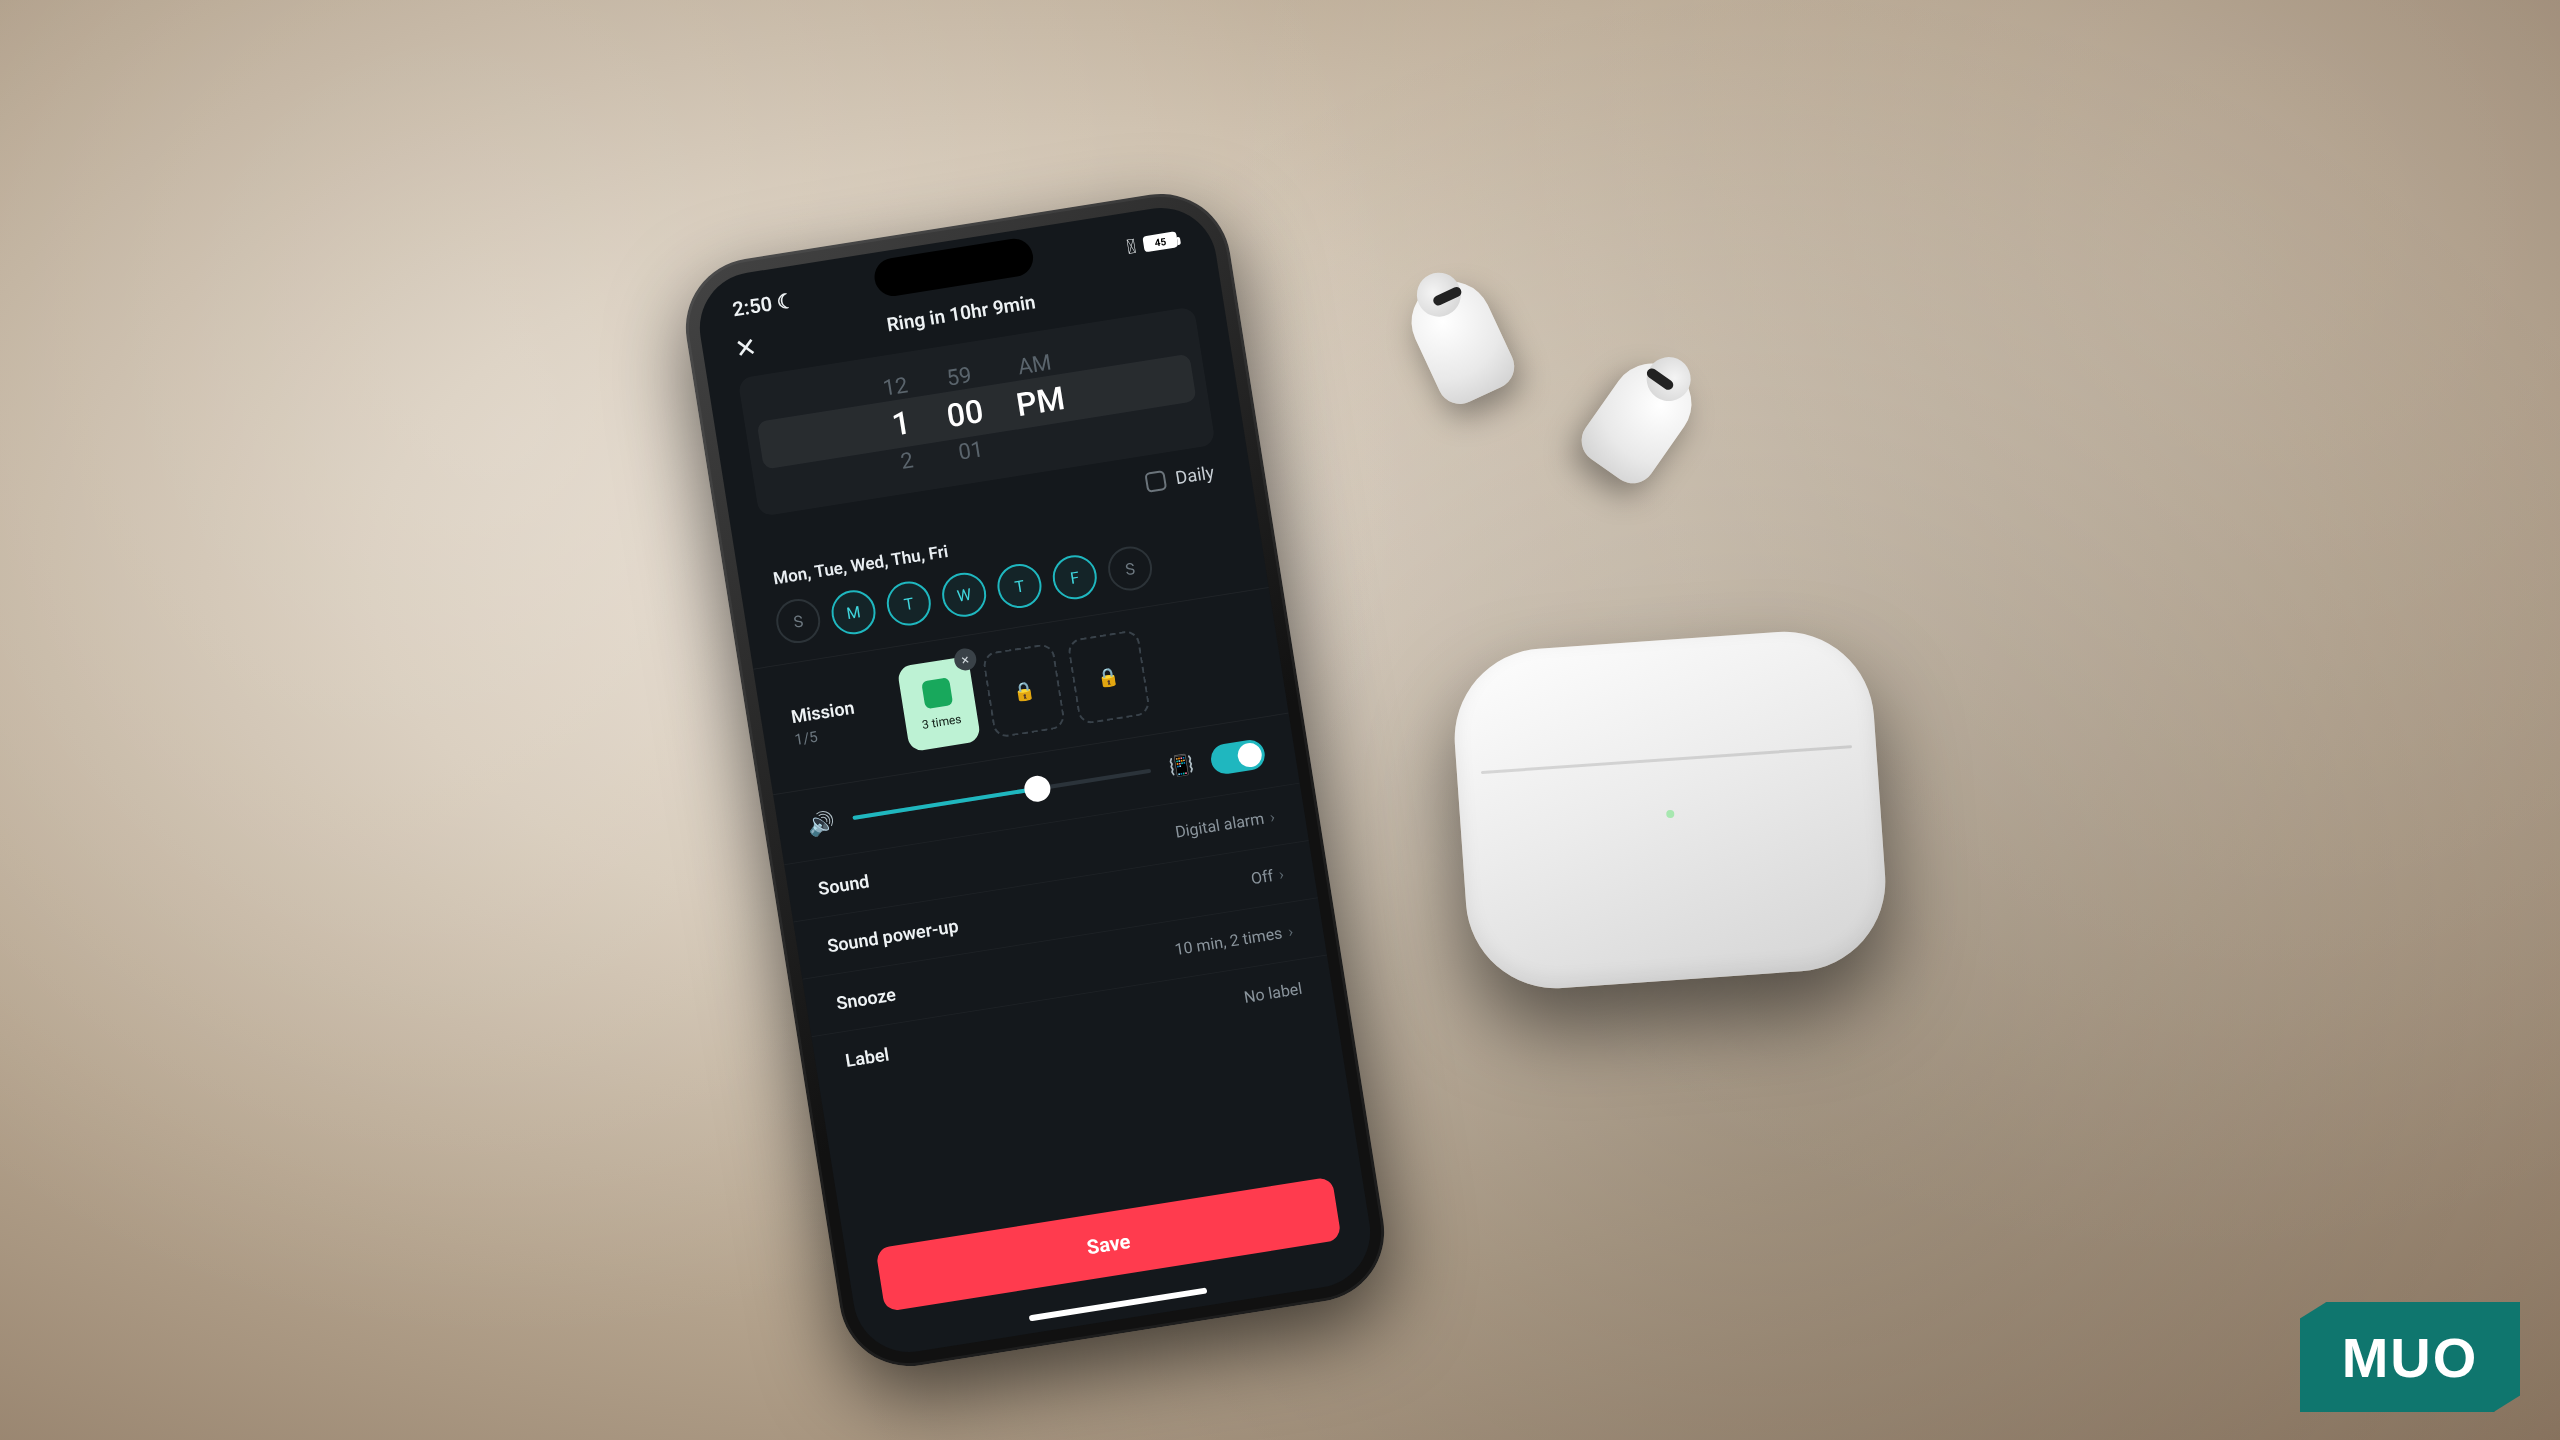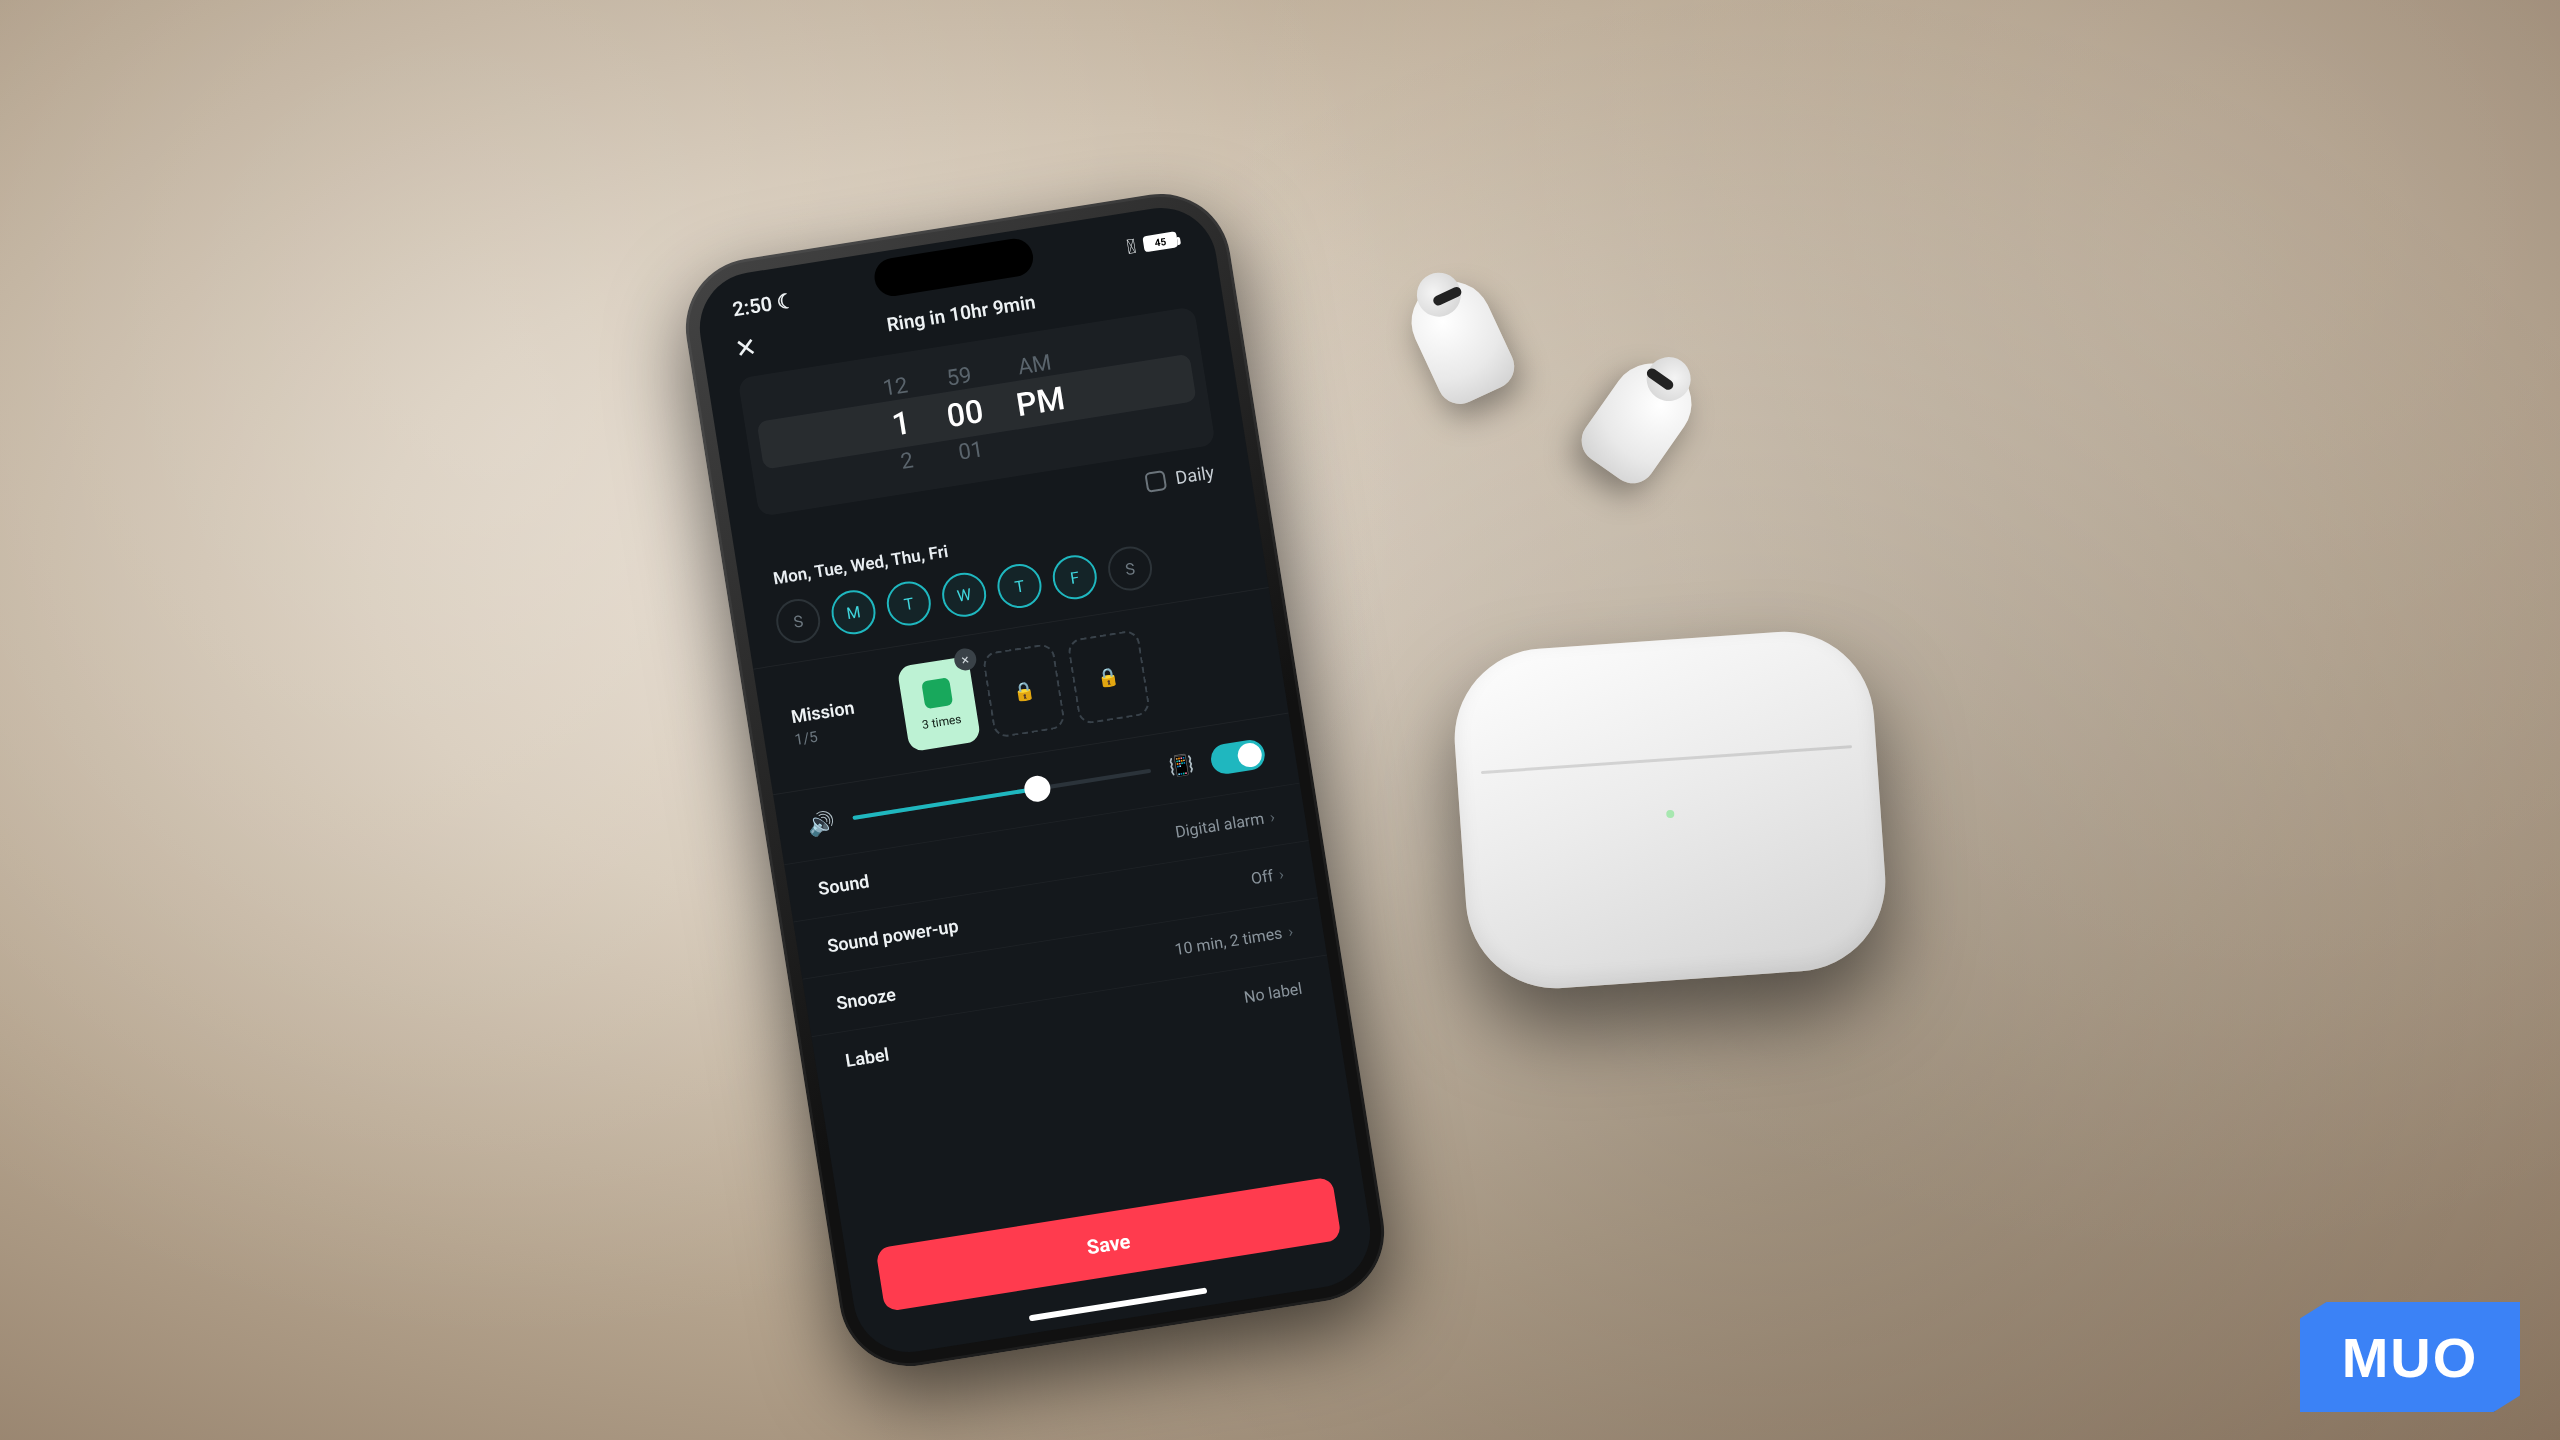--- a/index.html
+++ b/index.html
@@ -147,21 +147,21 @@
     box-shadow: 0 40px 80px rgba(0,0,0,.5), inset 0 -6px 20px rgba(0,0,0,.08);
     transform: rotate(-4deg);
   }
   .case::before{ content:""; position:absolute; left:24px; right:24px; top:118px; height:3px; background:rgba(0,0,0,.12); border-radius:2px;}
   .case .led{ position:absolute; left:50%; top:170px; width:8px;height:8px;border-radius:50%;background:#a7e7b0; transform:translateX(-50%);}
 
   
   .muo {
     position:absolute; right:40px; bottom:28px;
     width:220px; height:110px;
-    background:#3b82f6;
+    background:#0f766e;
     color:#fff; font-weight:800; font-size:56px;
     display:flex; align-items:center; justify-content:center;
     letter-spacing:2px;
     clip-path: polygon(12% 0, 100% 0, 100% 85%, 88% 100%, 0 100%, 0 15%);
     box-shadow:0 10px 30px rgba(0,0,0,.4);
     font-family: Arial, sans-serif;
   }
 </style>
 </head>
 <body>

